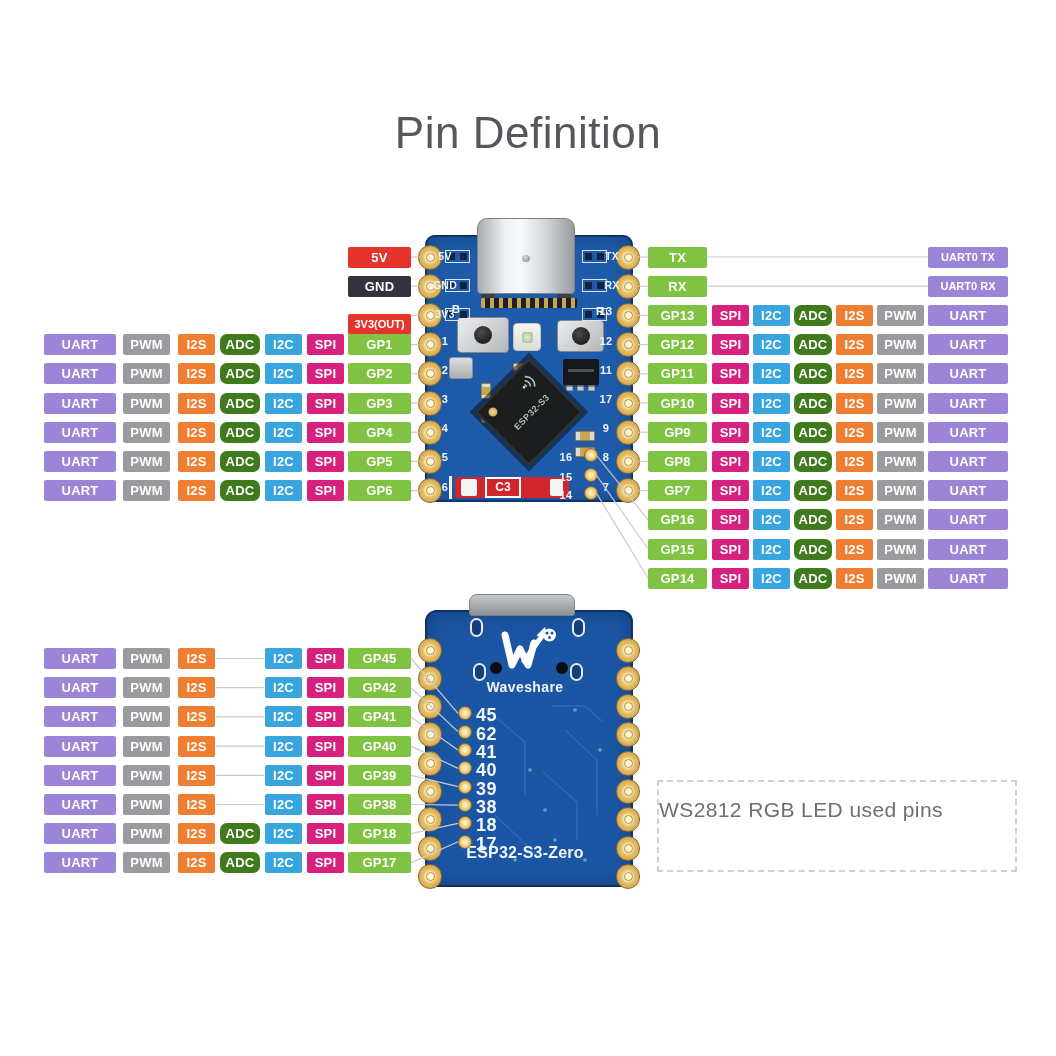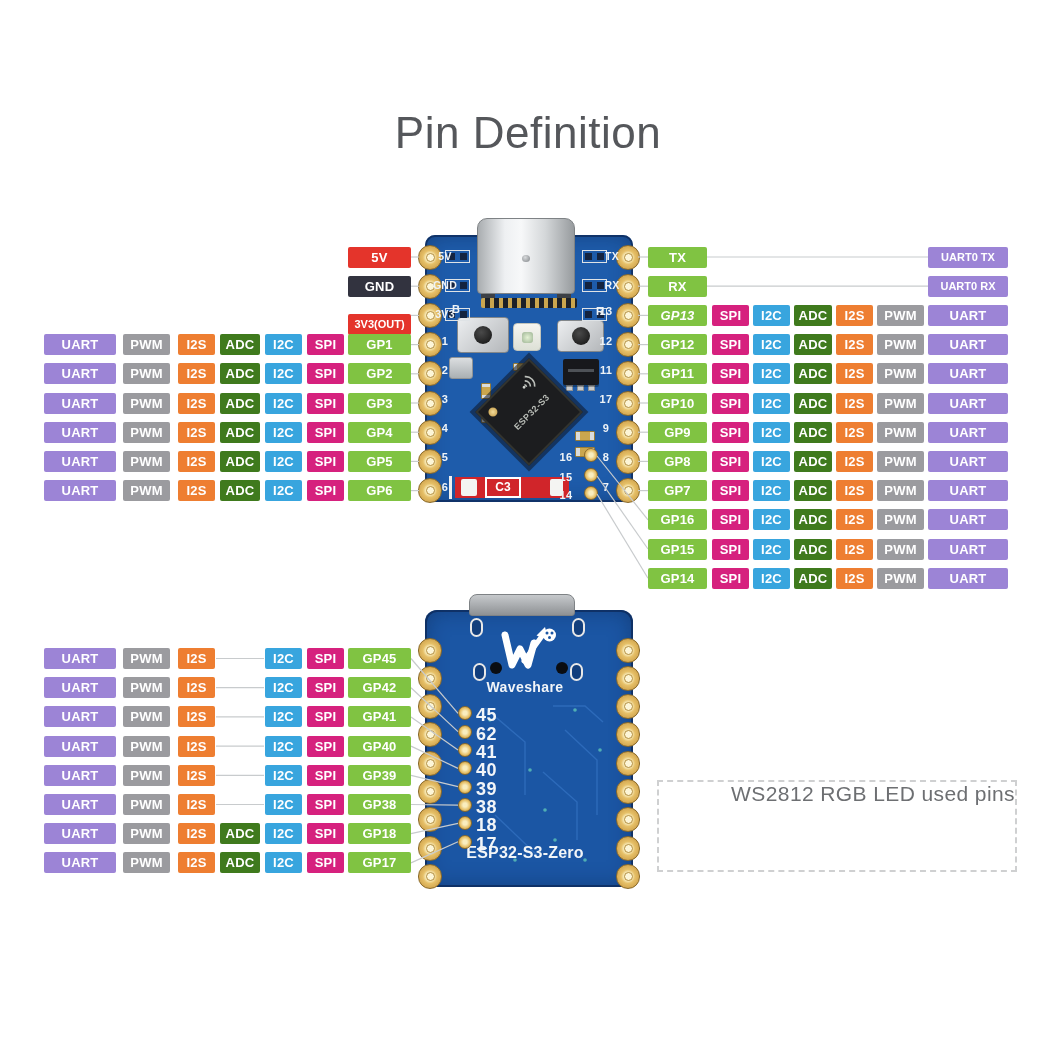--- a/index.html
+++ b/index.html
@@ -6,21 +6,21 @@
   body{width:1056px;height:1056px;background:#ffffff;position:relative;overflow:hidden;
        font-family:"Liberation Sans",sans-serif;}
   .stage{position:absolute;inset:0;}
   .title{position:absolute;left:0;top:108px;width:1056px;text-align:center;
          font-size:44px;letter-spacing:.5px;color:var(--title_text);}
   #lines{position:absolute;left:0;top:0;z-index:5;pointer-events:none;}
   #rows{position:absolute;inset:0;z-index:10;}
   .badge{position:absolute;height:21px;border-radius:2px;color:#fff;text-align:center;
          font-weight:bold;font-size:13px;line-height:21px;letter-spacing:.2px;white-space:nowrap;}
   .b-uart{background:var(--uart);} .b-pwm{background:var(--pwm);} .b-i2s{background:var(--i2s);}
-  .b-adc{background:var(--adc);}  .b-i2c{background:var(--i2c);} .b-spi{background:var(--spi);}
+  .b-adc{background:var(--adc);border-radius:7px;}  .b-i2c{background:var(--i2c);} .b-spi{background:var(--spi);}
   .b-gp{background:var(--gp);}    .b-power{background:var(--power);} .b-gnd{background:var(--gnd);}
   .b-din{background:var(--din);}
   .small-text{font-size:11px;letter-spacing:0;}
 
   
   .board{position:absolute;z-index:2;}
   .board-front{left:425px;top:235px;width:208px;height:267px;background:var(--board);
     border-radius:10px;box-shadow:inset 0 0 0 2px rgba(10,30,70,.55), inset 0 0 22px rgba(8,25,60,.4);}
   .board-back{left:425px;top:610px;width:208px;height:277px;background:var(--board_back);
     border-radius:12px;box-shadow:inset 0 0 0 2px rgba(10,30,70,.55), inset 0 0 22px rgba(8,25,60,.4);}
@@ -90,21 +90,21 @@
   .traces{position:absolute;left:0;top:0;z-index:2;}
   .wlogo{position:absolute;left:72px;top:13px;z-index:3;}
   .brand{position:absolute;left:40px;top:69px;width:120px;text-align:center;color:#f2f5f8;
     font-weight:bold;font-size:14px;letter-spacing:.4px;z-index:3;}
   .model{position:absolute;left:30px;top:234px;width:140px;text-align:center;color:#f2f5f8;
     font-weight:bold;font-size:16px;letter-spacing:.2px;z-index:3;}
   .backpadnum{position:absolute;color:#f2f5f8;font-weight:bold;font-size:18px;z-index:3;letter-spacing:.5px;}
   
   .wsbox{position:absolute;left:657px;top:780px;width:360px;height:92px;z-index:10;
     border:2px dashed #cfd0d1;box-sizing:border-box;background:#fff;}
-  .wstitle{margin-top:0;text-align:right;color:var(--ws_text);font-size:21px;letter-spacing:.4px;}
+  .wstitle{margin-top:16px;text-align:left;color:var(--ws_text);font-size:21px;letter-spacing:.4px;}
   .wsbadges{display:flex;justify-content:center;gap:4px;margin-top:9px;}
   .wsbadges .badge{position:static;display:inline-block;height:20px;line-height:20px;}
 </style>
 </head>
 <body>
 
 <div class="stage">
 
   <div class="title">Pin Definition</div>
 
@@ -191,21 +191,21 @@
       <div class="badge b-pwm" style="left: 123px; top: 480px; width: 47px;">PWM</div>
       <div class="badge b-i2s" style="left: 178px; top: 480px; width: 37px;">I2S</div>
       <div class="badge b-adc" style="left: 220px; top: 480px; width: 40px;">ADC</div>
       <div class="badge b-i2c" style="left: 265px; top: 480px; width: 37px;">I2C</div>
       <div class="badge b-spi" style="left: 307px; top: 480px; width: 37px;">SPI</div>
       <div class="badge b-gp" style="left: 348px; top: 480px; width: 63px;">GP6</div>
       <div class="badge b-gp" style="left: 648px; top: 247px; width: 59px;">TX</div>
       <div class="badge b-uart small-text" style="left: 928px; top: 247px; width: 80px;">UART0 TX</div>
       <div class="badge b-gp" style="left: 648px; top: 276px; width: 59px;">RX</div>
       <div class="badge b-uart small-text" style="left: 928px; top: 276px; width: 80px;">UART0 RX</div>
-      <div class="badge b-gp" style="left: 648px; top: 305px; width: 59px; font-style: italic;">GP13</div>
+      <div class="badge b-gp" style="left: 648px; top: 305px; width: 59px;">GP13</div>
       <div class="badge b-spi" style="left: 712px; top: 305px; width: 37px;">SPI</div>
       <div class="badge b-i2c" style="left: 753px; top: 305px; width: 37px;">I2C</div>
       <div class="badge b-adc" style="left: 794px; top: 305px; width: 38px;">ADC</div>
       <div class="badge b-i2s" style="left: 836px; top: 305px; width: 37px;">I2S</div>
       <div class="badge b-pwm" style="left: 877px; top: 305px; width: 47px;">PWM</div>
       <div class="badge b-uart" style="left: 928px; top: 305px; width: 80px;">UART</div>
       <div class="badge b-gp" style="left: 648px; top: 334px; width: 59px;">GP12</div>
       <div class="badge b-spi" style="left: 712px; top: 334px; width: 37px;">SPI</div>
       <div class="badge b-i2c" style="left: 753px; top: 334px; width: 37px;">I2C</div>
       <div class="badge b-adc" style="left: 794px; top: 334px; width: 38px;">ADC</div>

